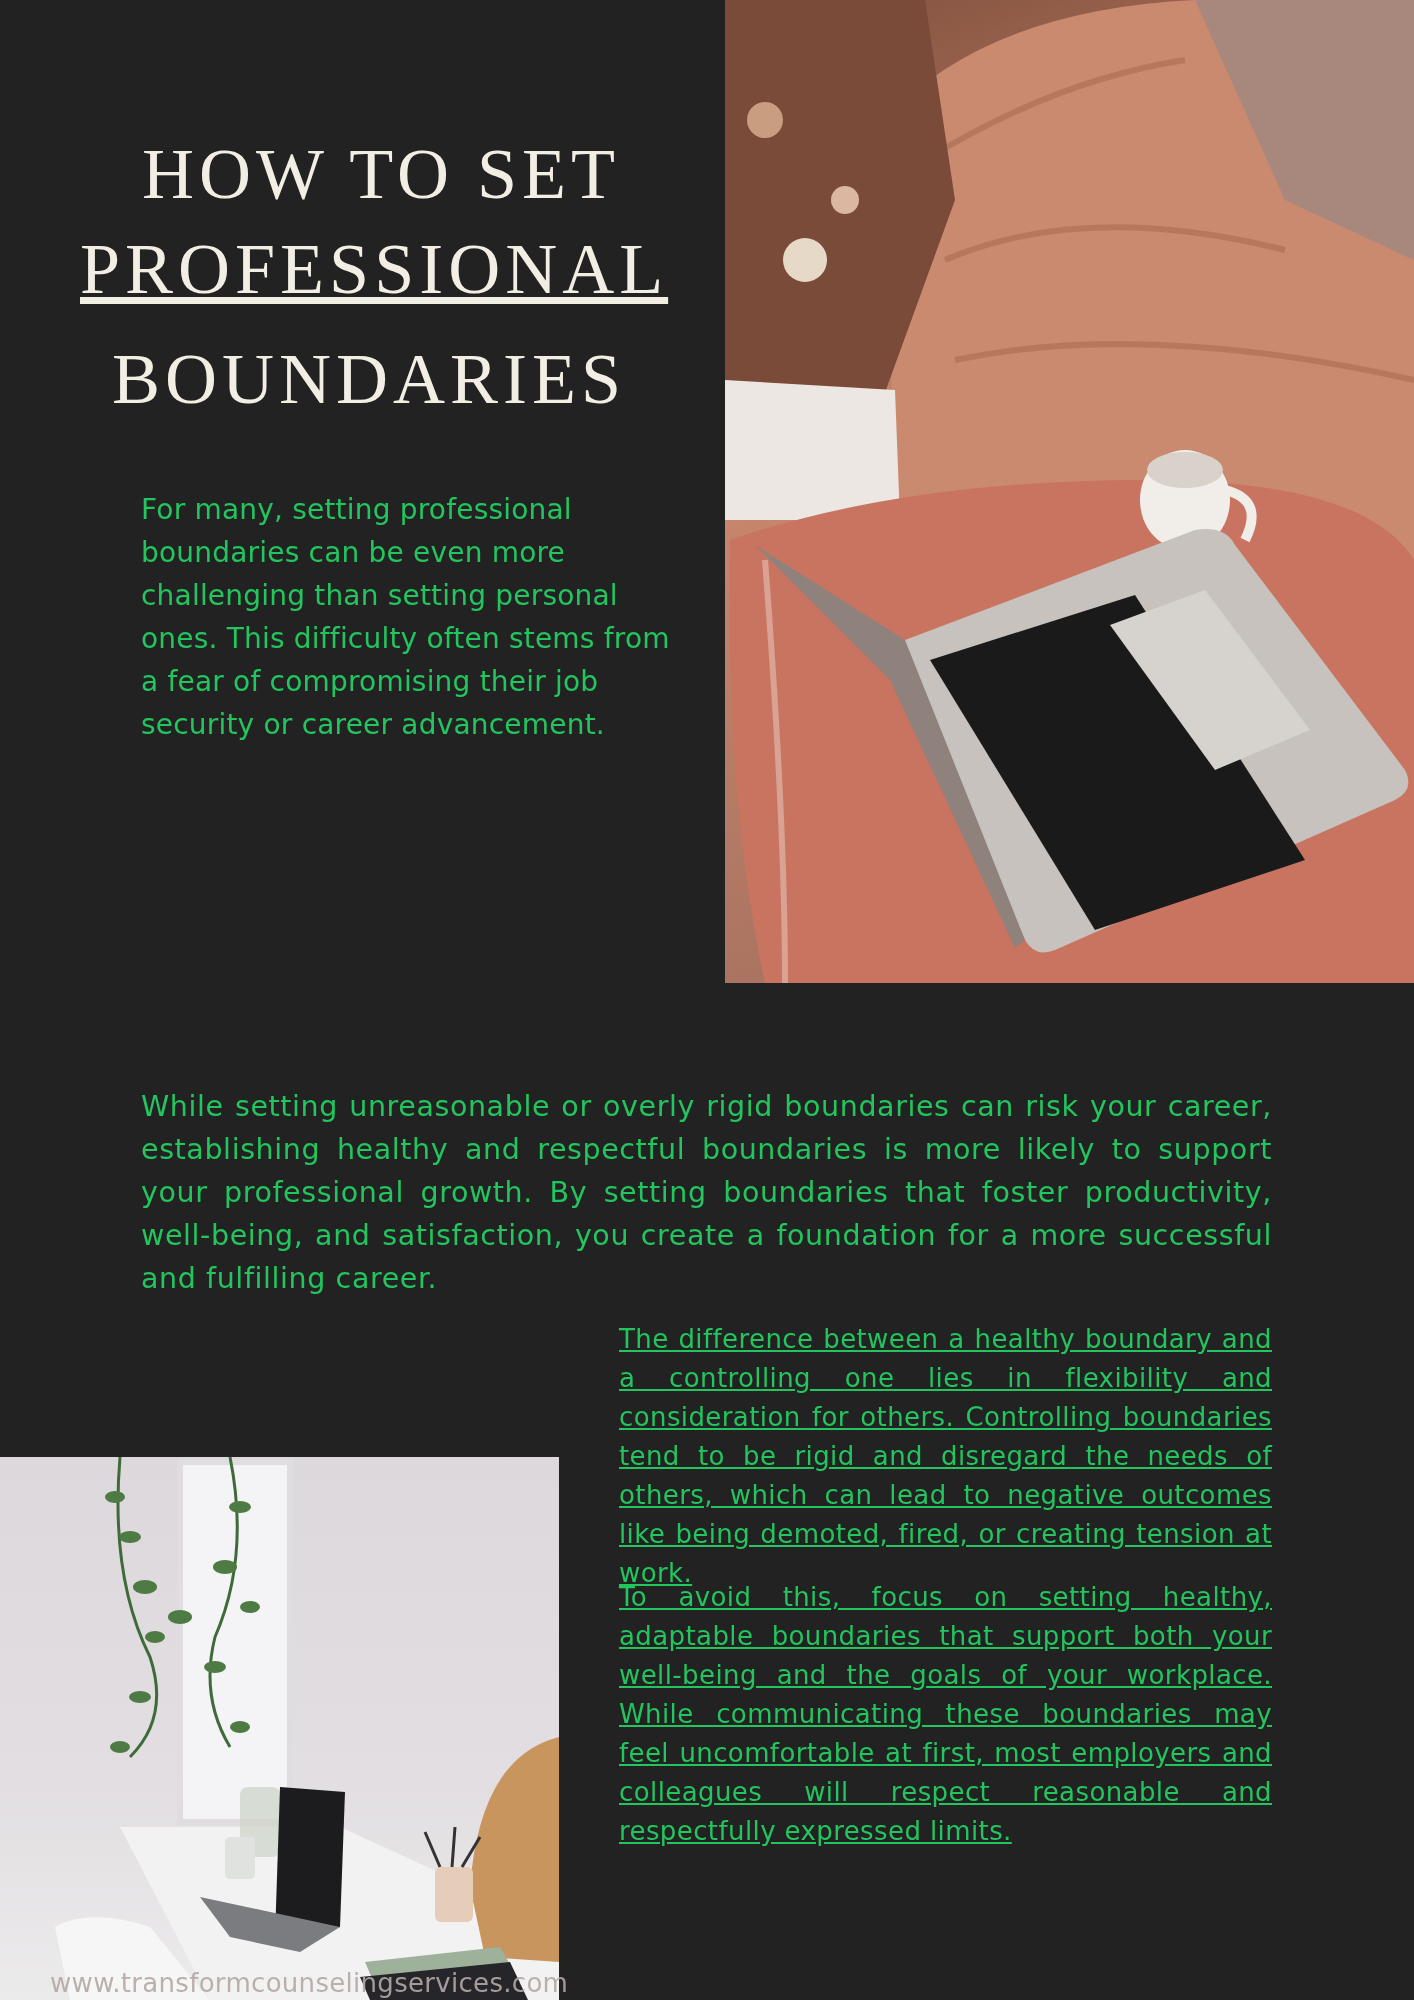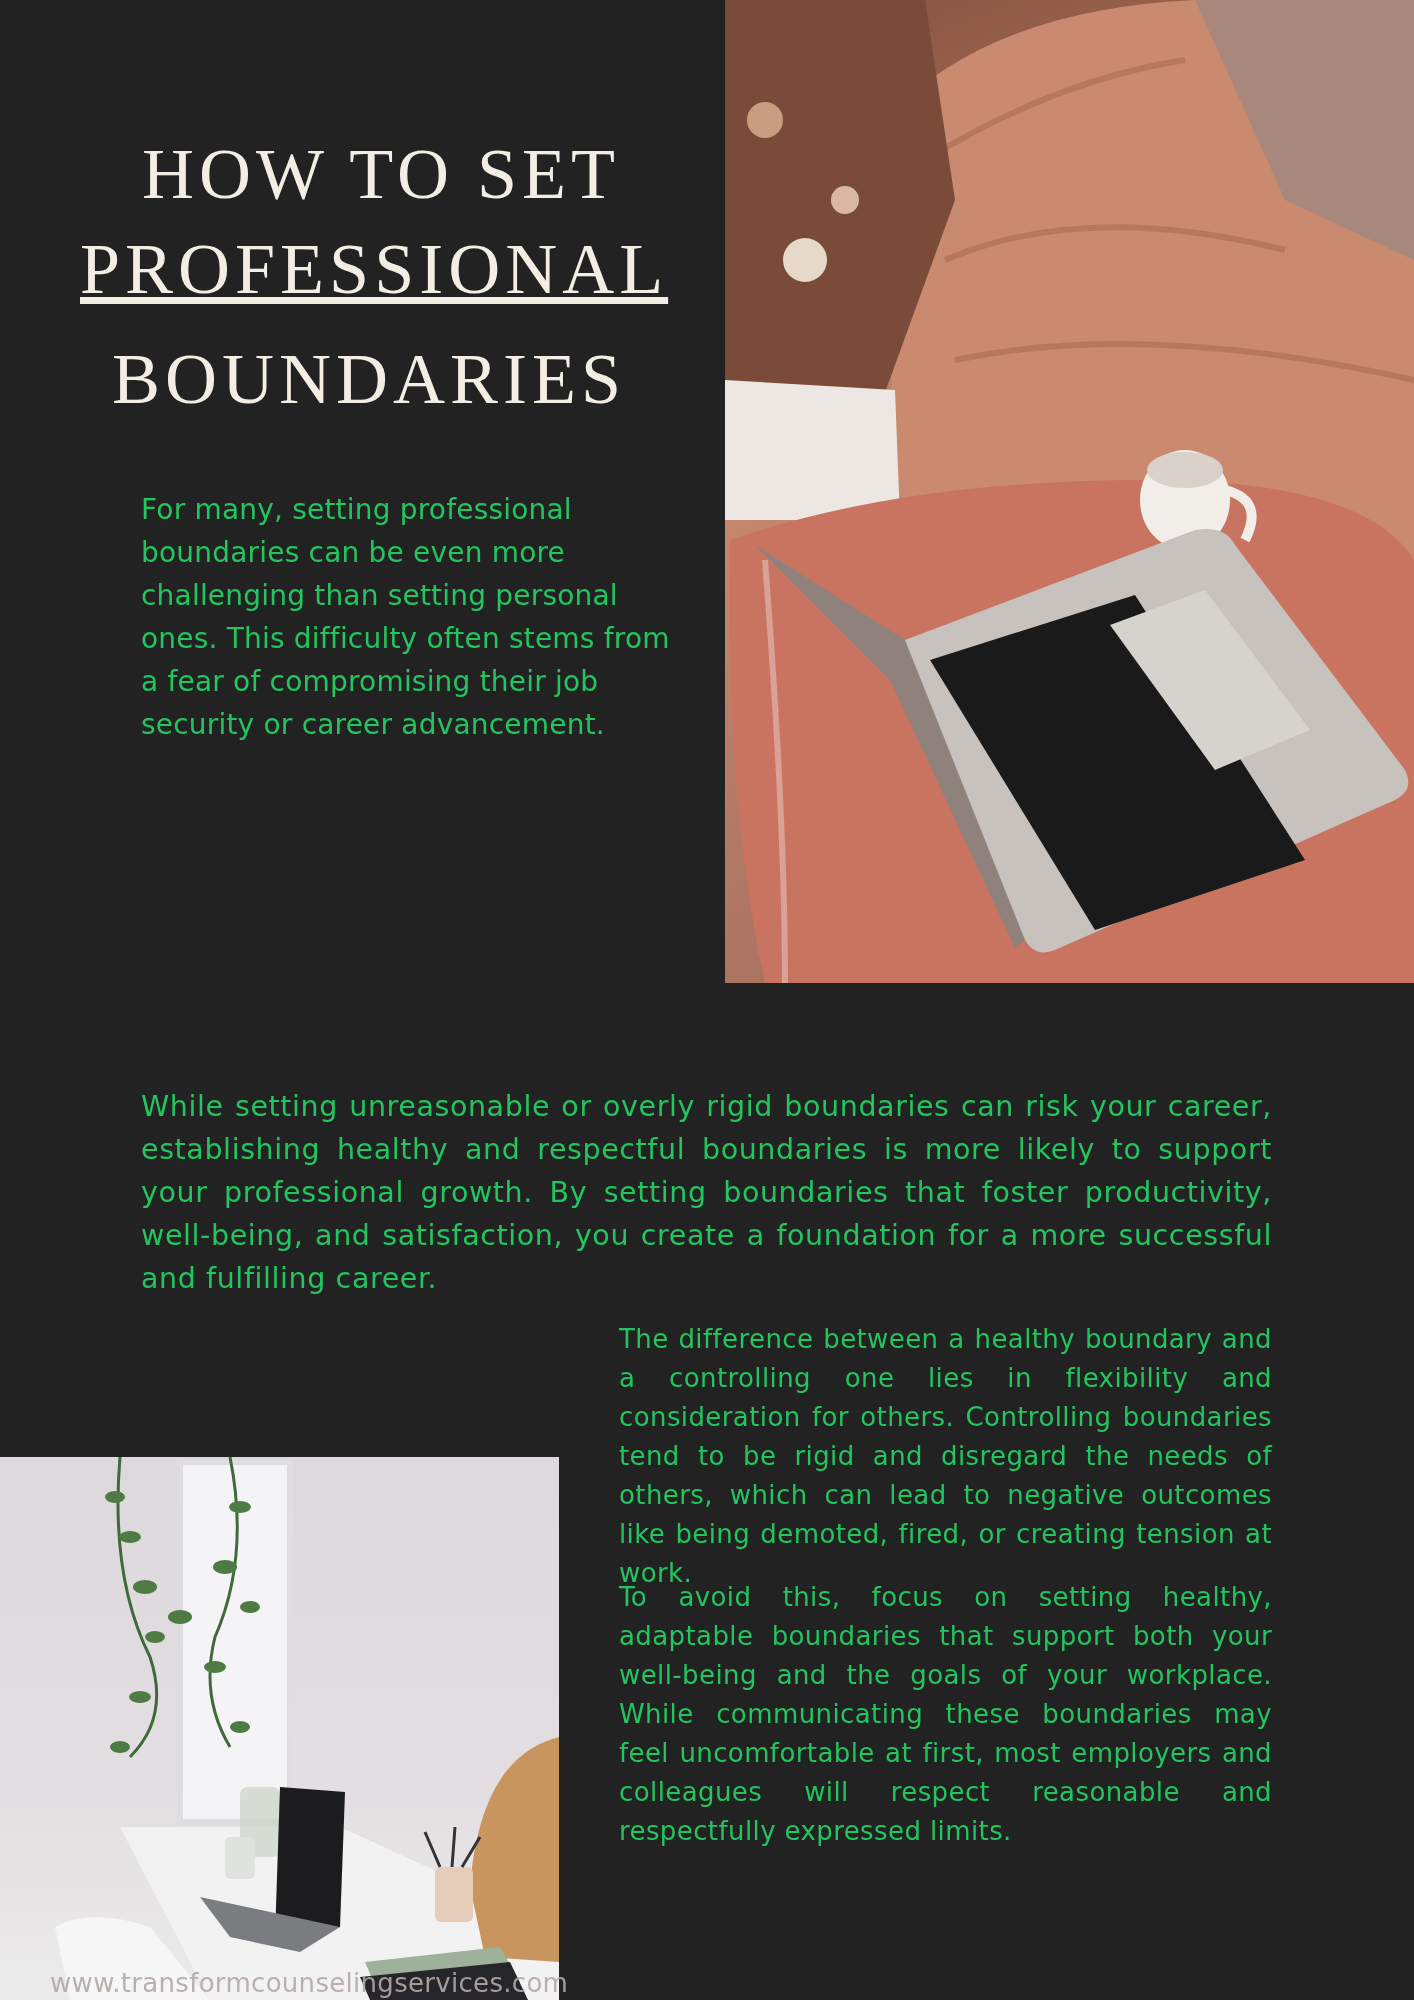--- a/index.html
+++ b/index.html
@@ -22,21 +22,21 @@
   .intro {
     left: 141px; top: 488px; width: 545px;
     font-size: 28px; line-height: 43px; letter-spacing: 0.2px;
   }
   .wide {
     left: 141px; top: 1045px; width: 1131px;
     font-size: 28.5px; line-height: 43px; text-align: justify; letter-spacing: 0.6px; margin-top: 40px;
   }
   .col {
     left: 619px; top: 1320px; width: 653px;
-    font-size: 26px; line-height: 39px; text-align: justify; letter-spacing: 0.4px;
+    font-size: 26px; line-height: 39px; text-align: justify; letter-spacing: 0.4px; text-decoration: underline;
   }
   .col2 { top: 1578px; }
 
   .photo { position: absolute; overflow: hidden; }
   .photo-top {
     left: 725px; top: 0; width: 689px; height: 983px;
     background:
       radial-gradient(ellipse 70px 60px at 205px 250px, #efe4d8 0%, transparent 80%),
       linear-gradient(160deg, #7e5140 0%, #a76a52 22%, #c8876d 40%, #b87d66 60%, #9e6b5d 100%);
   }

